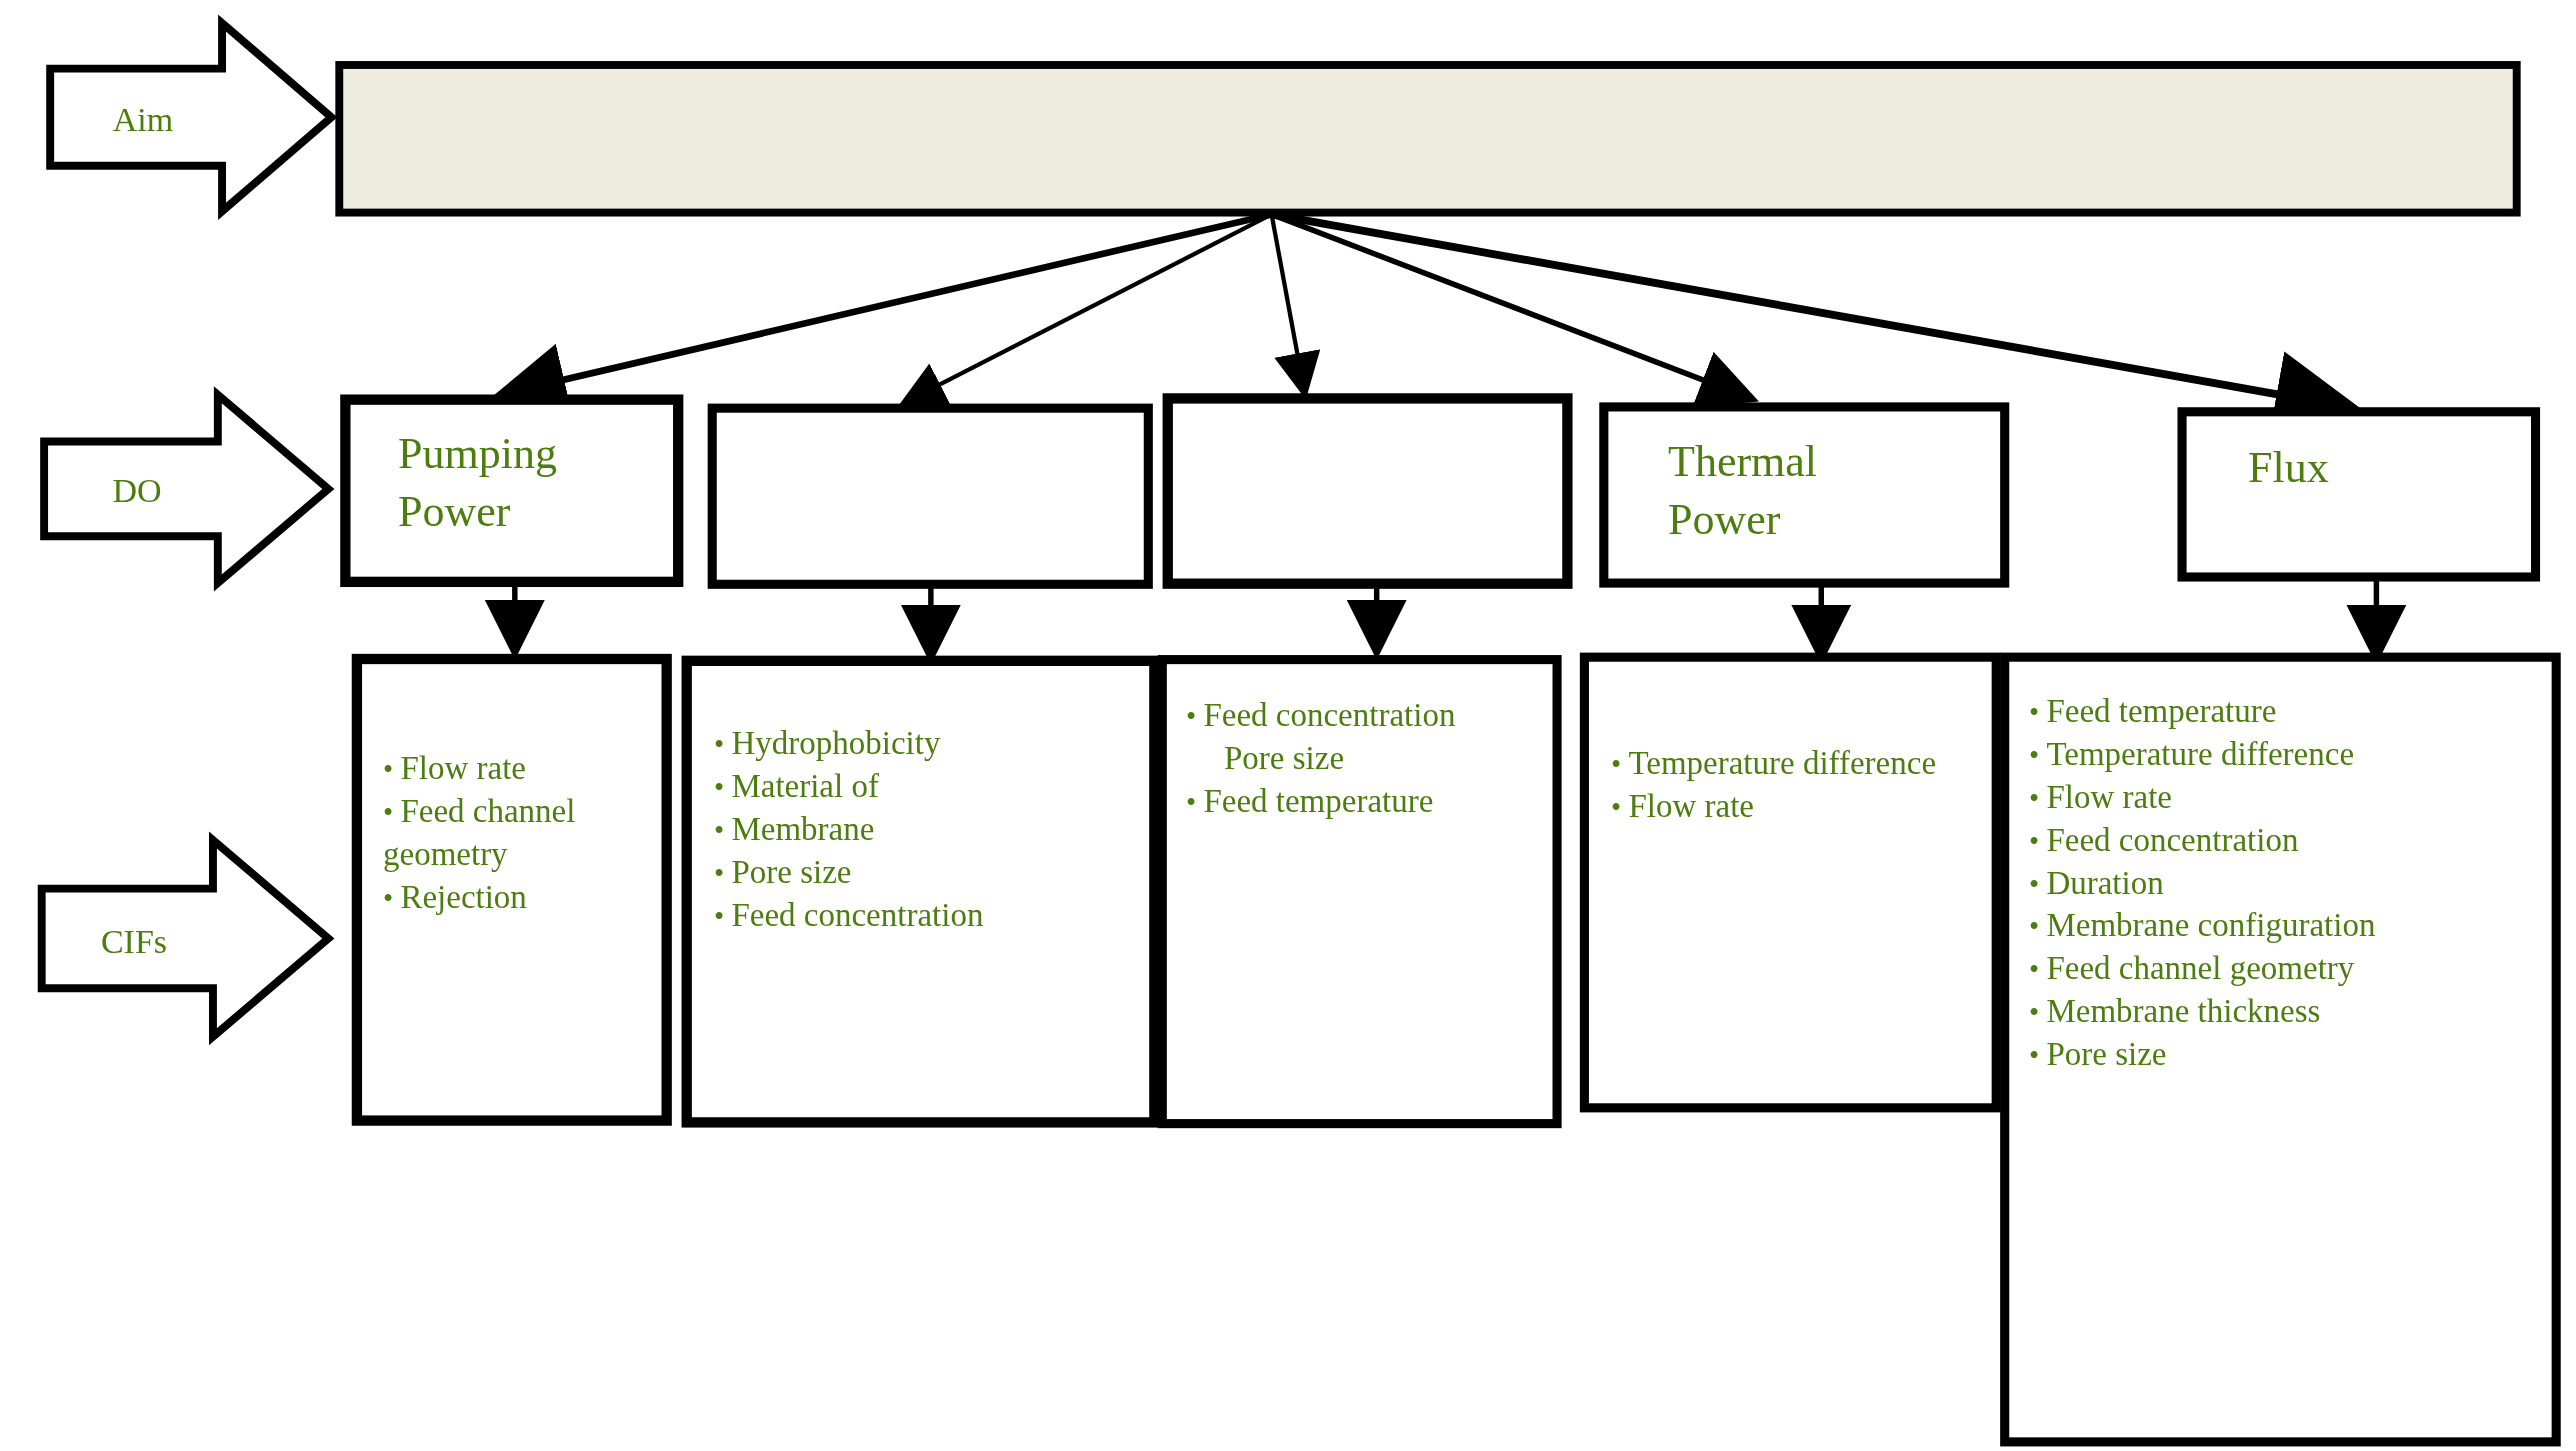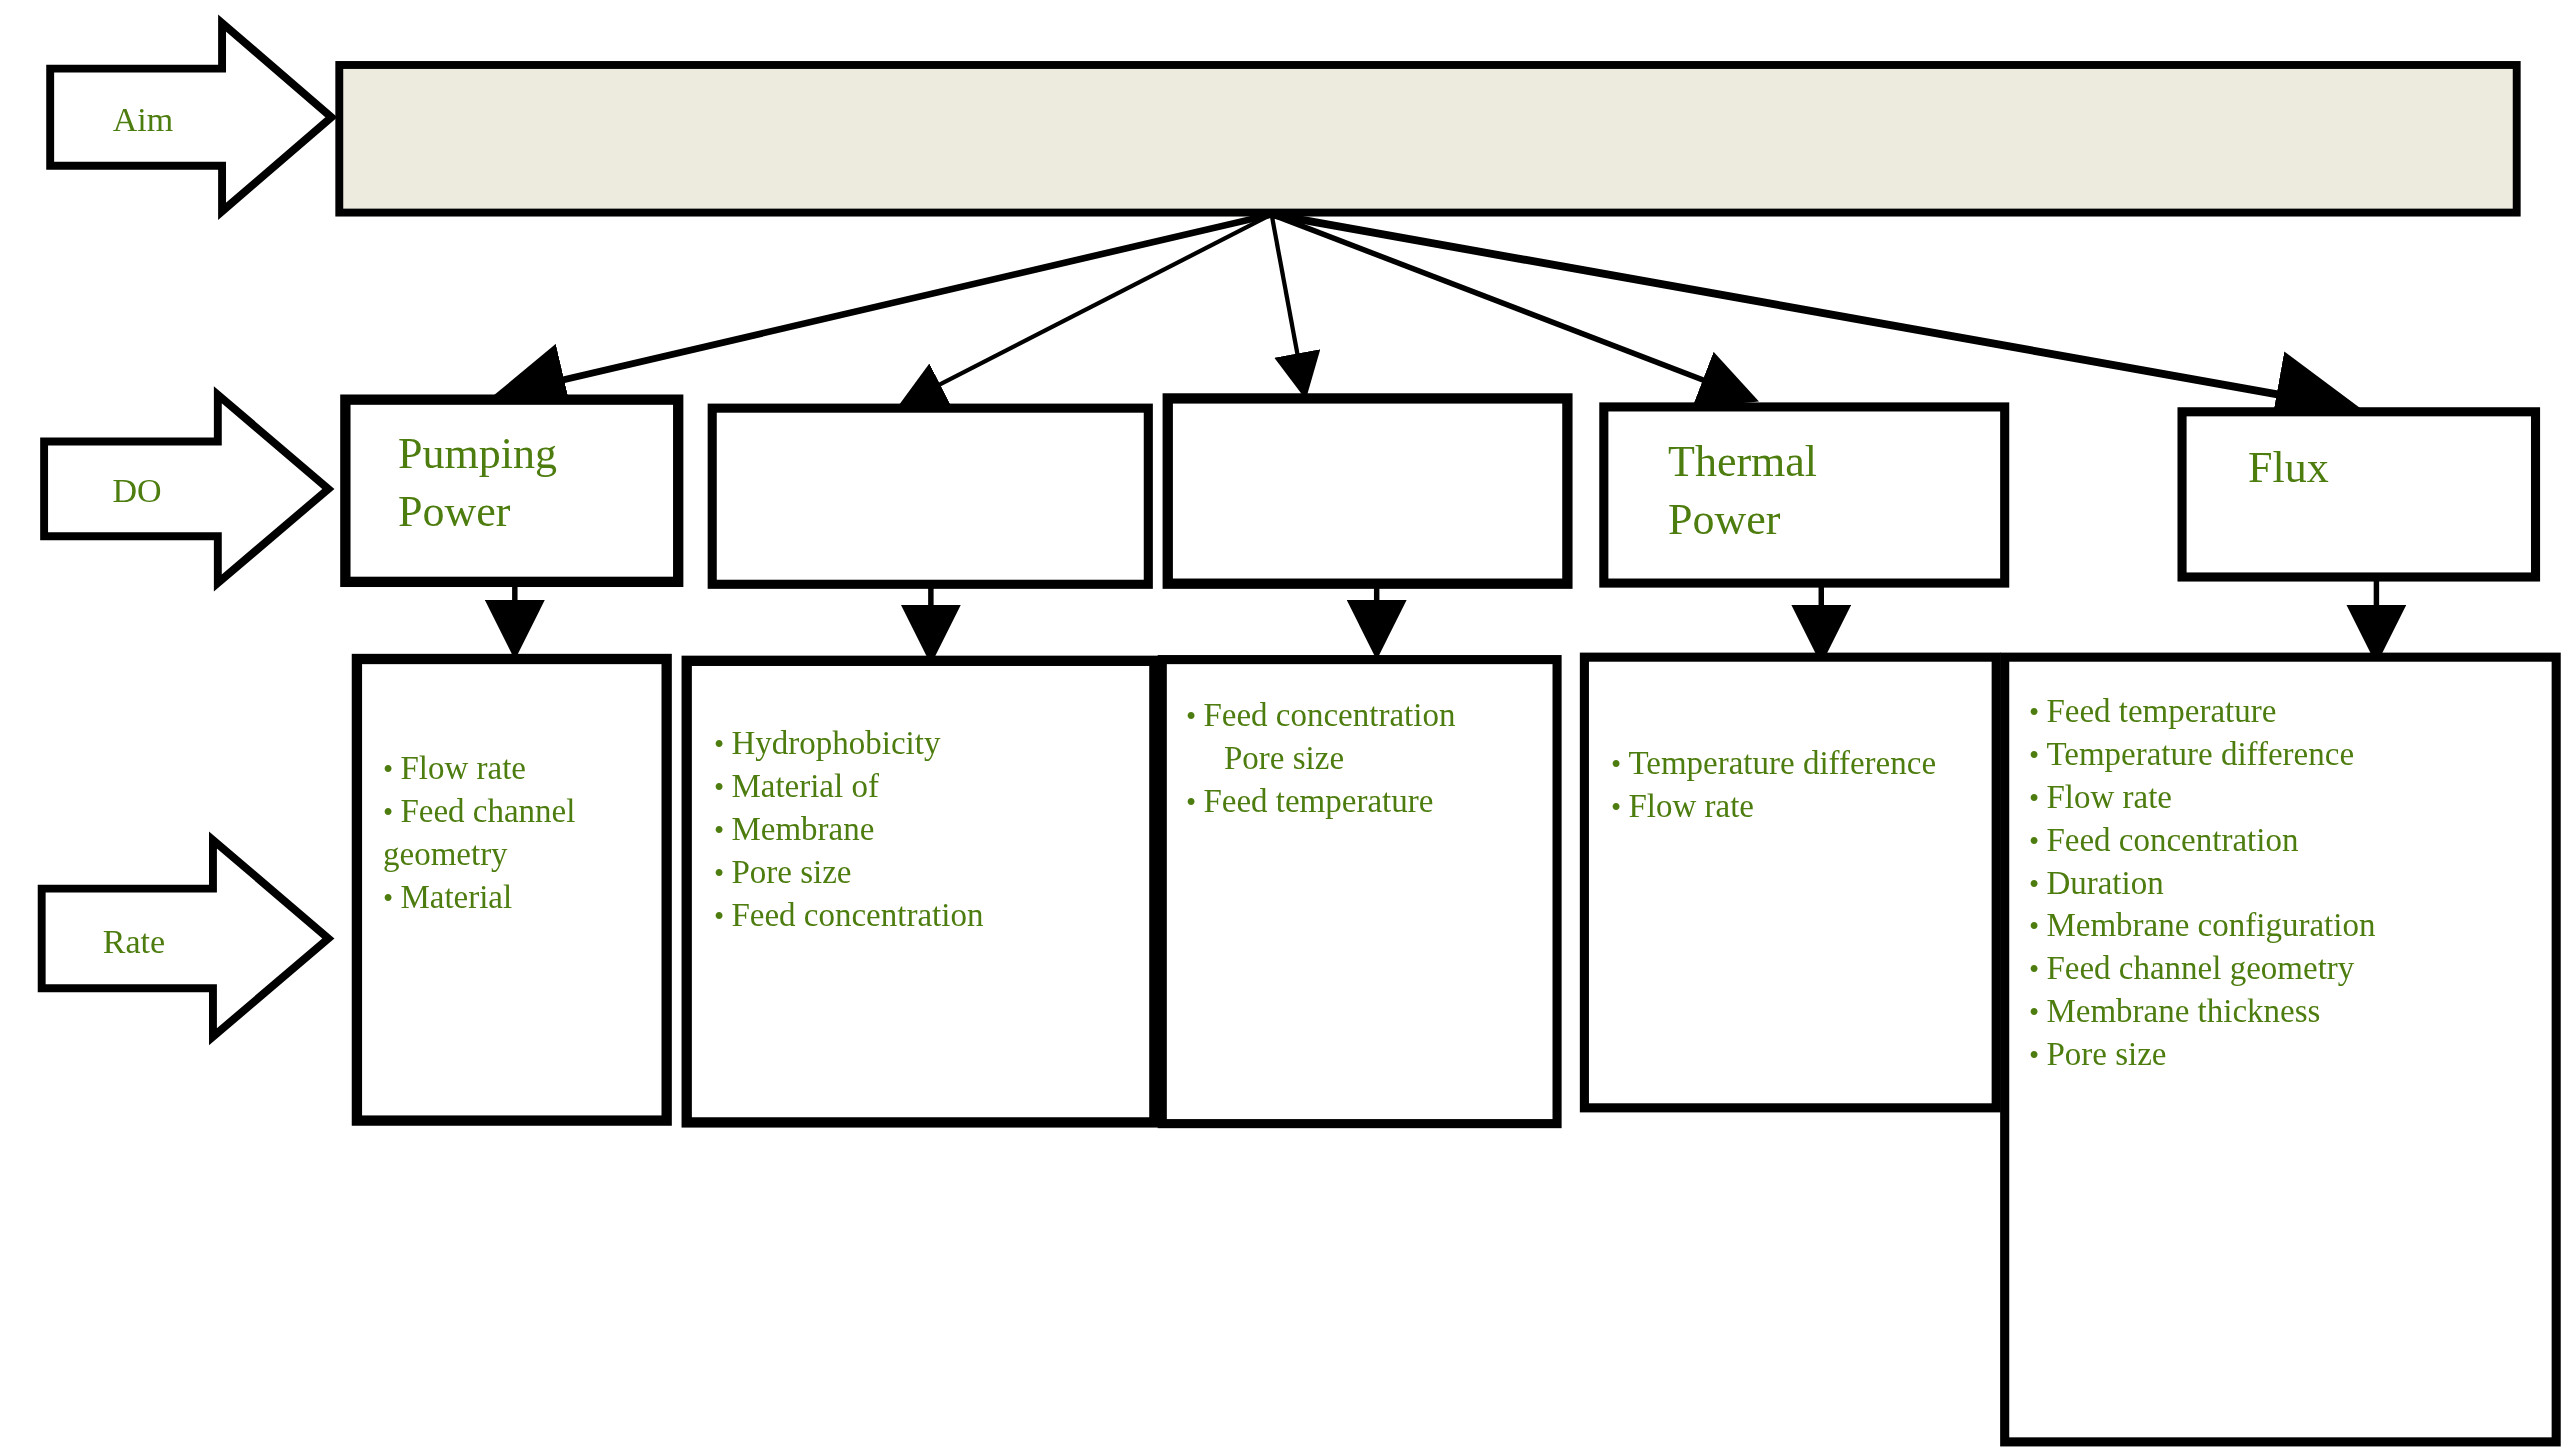--- a/index.html
+++ b/index.html
@@ -106,28 +106,28 @@
     <rect x="587" y="1085" width="510" height="760" fill="#ffffff" stroke="#000000" stroke-width="17"></rect>
     <rect x="1130" y="1088" width="770" height="760" fill="#ffffff" stroke="#000000" stroke-width="17"></rect>
     <rect x="1913" y="1086" width="650   " height="764" fill="#ffffff" stroke="#000000" stroke-width="15"></rect>
     <rect x="2608" y="1082" width="678" height="742" fill="#ffffff" stroke="#000000" stroke-width="15"></rect>
     <rect x="3300" y="1082" width="908" height="1292" fill="#ffffff" stroke="#000000" stroke-width="15"></rect>
   </svg>
 
 
   <div class="htxt tag-label" style="left:67px; top:100px; width:152px;">Aim</div>
   <div class="htxt tag-label" style="left:61px; top:471px; width:152px;">DO</div>
-  <div class="htxt tag-label" style="left:58px; top:922px; width:152px;">Rate</div>
+  <div class="htxt tag-label" style="left:58px; top:922px; width:152px;">CIFs</div>
 
   <div class="htxt do-label" style="left:398px; top:425px; width:267px;">Pumping
 Power</div>
   <div class="htxt do-label" style="left:1668px; top:433px; width:328px;">Thermal
 Power</div>
   <div class="htxt do-label" style="left:2248px; top:439px; width:273px;">Flux</div>
 
-  <div class="htxt cif-list" id="cl0" style="left:383px;  top:747px; width:273px;"><span class="li"><span class="bul">•&nbsp;</span><span>Flow rate</span></span><span class="li"><span class="bul">•&nbsp;</span><span>Feed channel geometry</span></span><span class="li"><span class="bul">•&nbsp;</span><span>Material</span></span></div>
+  <div class="htxt cif-list" id="cl0" style="left:383px;  top:747px; width:273px;"><span class="li"><span class="bul">•&nbsp;</span><span>Flow rate</span></span><span class="li"><span class="bul">•&nbsp;</span><span>Feed channel geometry</span></span><span class="li"><span class="bul">•&nbsp;</span><span>Rejection</span></span></div>
   <div class="htxt cif-list" id="cl1" style="left:714px; top:722px; width:425px;"><span class="li"><span class="bul">•&nbsp;</span><span>Hydrophobicity</span></span><span class="li"><span class="bul">•&nbsp;</span><span>Material of</span></span><span class="li"><span class="bul">•&nbsp;</span><span>Membrane</span></span><span class="li"><span class="bul">•&nbsp;</span><span>Pore size</span></span><span class="li"><span class="bul">•&nbsp;</span><span>Feed concentration</span></span></div>
   <div class="htxt cif-list" id="cl2" style="left:1186px; top:694px; width:355px;"><span class="li"><span class="bul">•&nbsp;</span><span>Feed concentration</span></span><span class="li nobul"><span>Pore size</span></span><span class="li"><span class="bul">•&nbsp;</span><span>Feed temperature</span></span></div>
   <div class="htxt cif-list" id="cl3" style="left:1611px; top:742px; width:371px;"><span class="li"><span class="bul">•&nbsp;</span><span>Temperature difference</span></span><span class="li"><span class="bul">•&nbsp;</span><span>Flow rate</span></span></div>
   <div class="htxt cif-list" id="cl4" style="left:2029px; top:690px; width:516px;"><span class="li"><span class="bul">•&nbsp;</span><span>Feed temperature</span></span><span class="li"><span class="bul">•&nbsp;</span><span>Temperature difference</span></span><span class="li"><span class="bul">•&nbsp;</span><span>Flow rate</span></span><span class="li"><span class="bul">•&nbsp;</span><span>Feed concentration</span></span><span class="li"><span class="bul">•&nbsp;</span><span>Duration</span></span><span class="li"><span class="bul">•&nbsp;</span><span>Membrane configuration</span></span><span class="li"><span class="bul">•&nbsp;</span><span>Feed channel geometry</span></span><span class="li"><span class="bul">•&nbsp;</span><span>Membrane thickness</span></span><span class="li"><span class="bul">•&nbsp;</span><span>Pore size</span></span></div>
 
 </div>
 
 
 </body></html>

